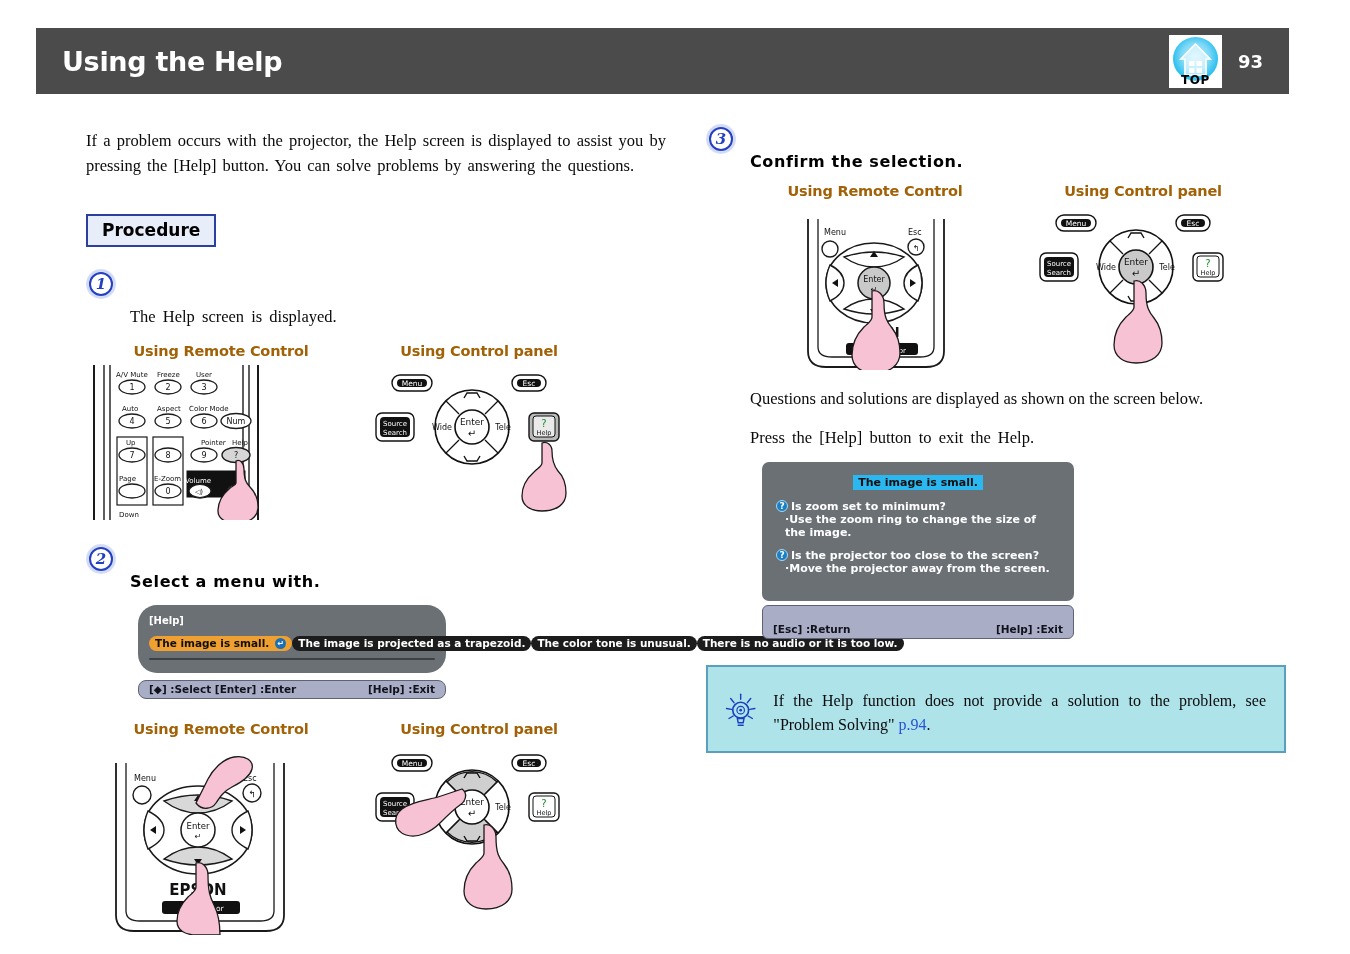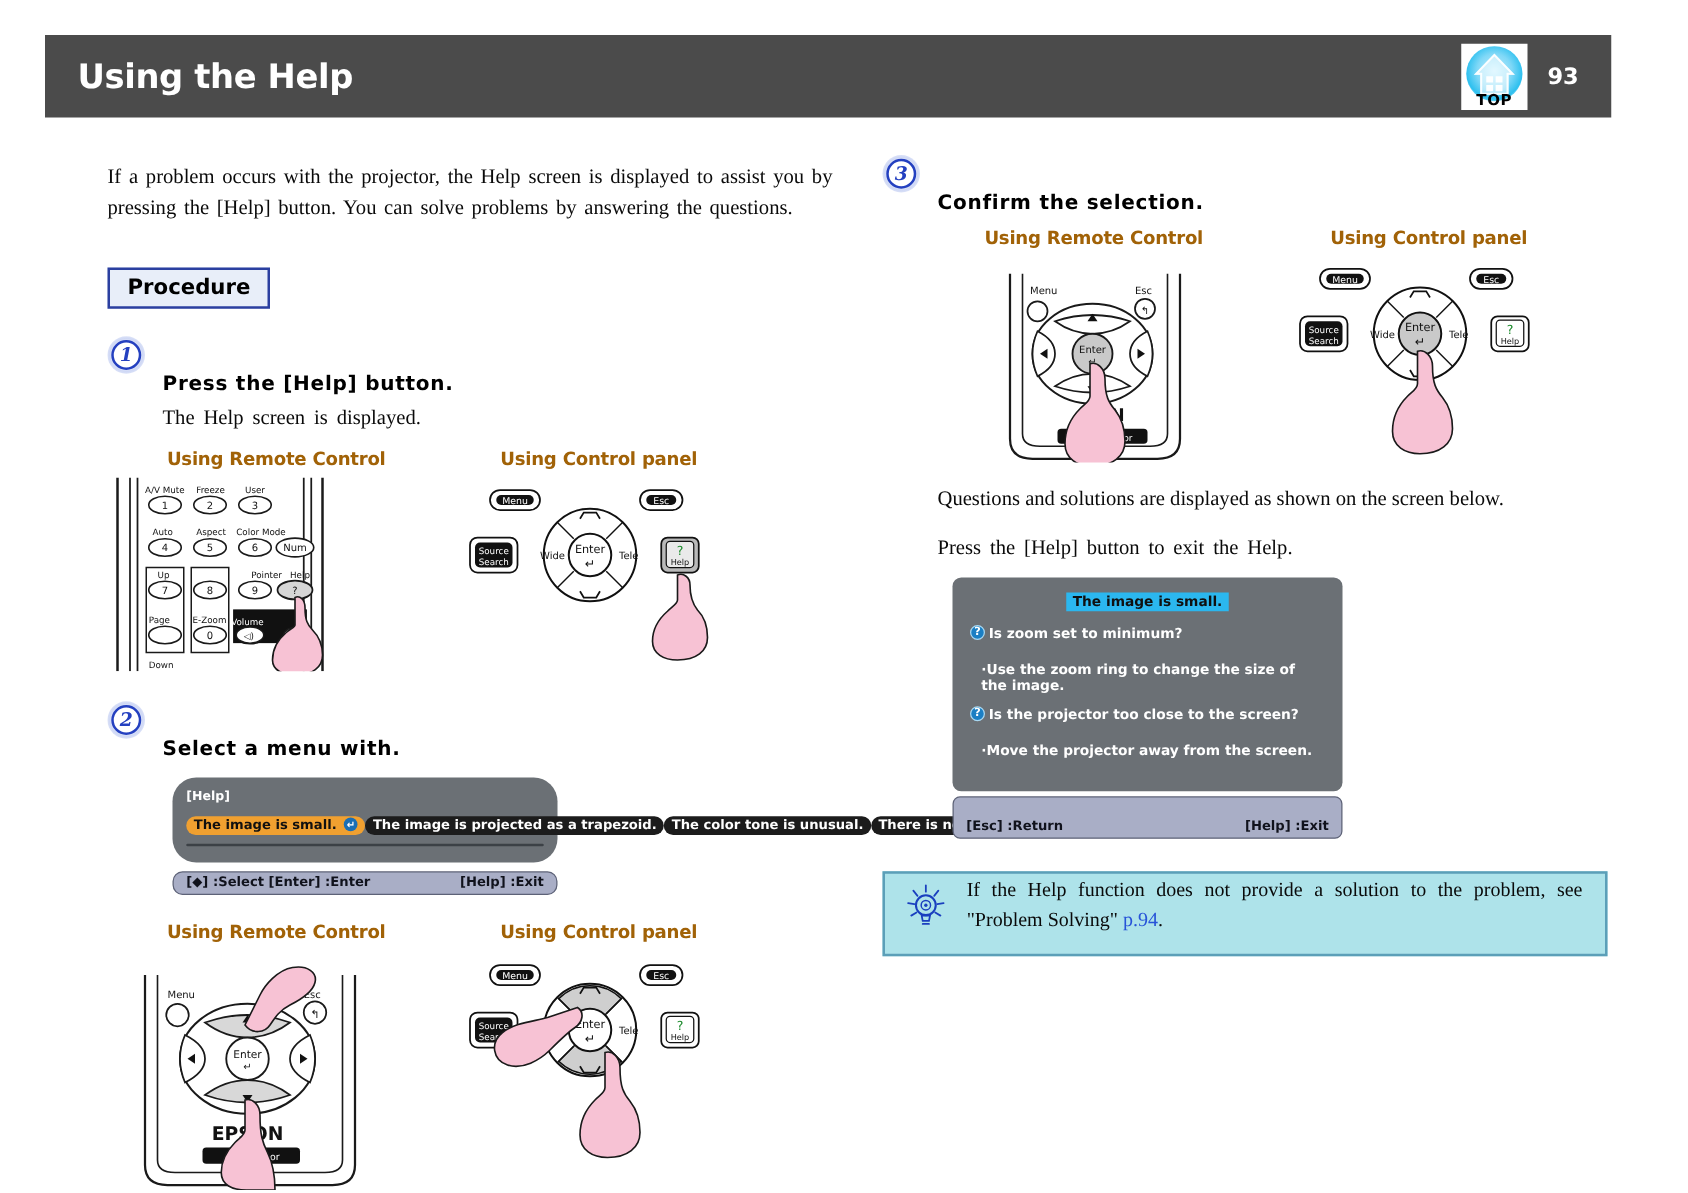--- a/index.html
+++ b/index.html
@@ -168,38 +168,37 @@
   .qa-icon {
     flex: 0 0 auto;
     width: 12px; height: 12px; border-radius: 50%;
     background: #1b7fc4; border: 1px solid #a8d8f2;
     color: #fff; font-size: 9px; line-height: 11px; text-align: center;
   }
   .qa-a {
     font-family: "DejaVu Sans", sans-serif;
     font-weight: bold; font-size: 11px; color: #ffffff;
     margin-left: 9px;
-    margin-top: 16px;
   }
   .osd2-footer {
     margin-top: 4px;
     background: #a9aec6; border: 1px solid #5d6277; border-radius: 6px;
     padding: 17px 10px 3px 10px;
     display: flex; justify-content: space-between;
     font-family: "DejaVu Sans", sans-serif;
     font-size: 10.5px; font-weight: bold; color: #10121c;
   }
 
   
   .tipbox {
     margin-top: 26px;
     background: #aee3ea;
     border: 2px solid #5c9fb8;
-    display: flex; align-items: center; gap: 16px;
-    padding: 2px 18px 14px 16px;
+    display: flex; align-items: flex-start; gap: 16px;
+    padding: 22px 18px 14px 16px;
   }
   .tip-text {
     font-family: "Liberation Serif", serif;
     font-size: 16px; line-height: 24px; color: #0a0a0a;
     text-align: justify;
   }
   .tip-link { color: #2753d8; }
 
   
   .fig-row { display: flex; }
@@ -235,21 +234,20 @@
 
     <div class="procedure-tag">Procedure</div>
 
     
     <div class="step" style="margin-top:22px;">
       <div class="step-num">
         <div class="halo"></div>
           <div class="ring"></div>
         <div class="digit">1</div>
       </div>
-      <div class="step-head">Press the [Help] button.</div>
     </div>
     <div class="step-sub">The Help screen is displayed.</div>
 
     
     <div class="fig-row" style="margin-top:16px;">
 
       <div style="width:270px;">
         <div class="fig-cap">Using Remote Control</div>
         <svg width="270" height="155" viewBox="0 0 270 155" style="margin-top:6px;">
 

